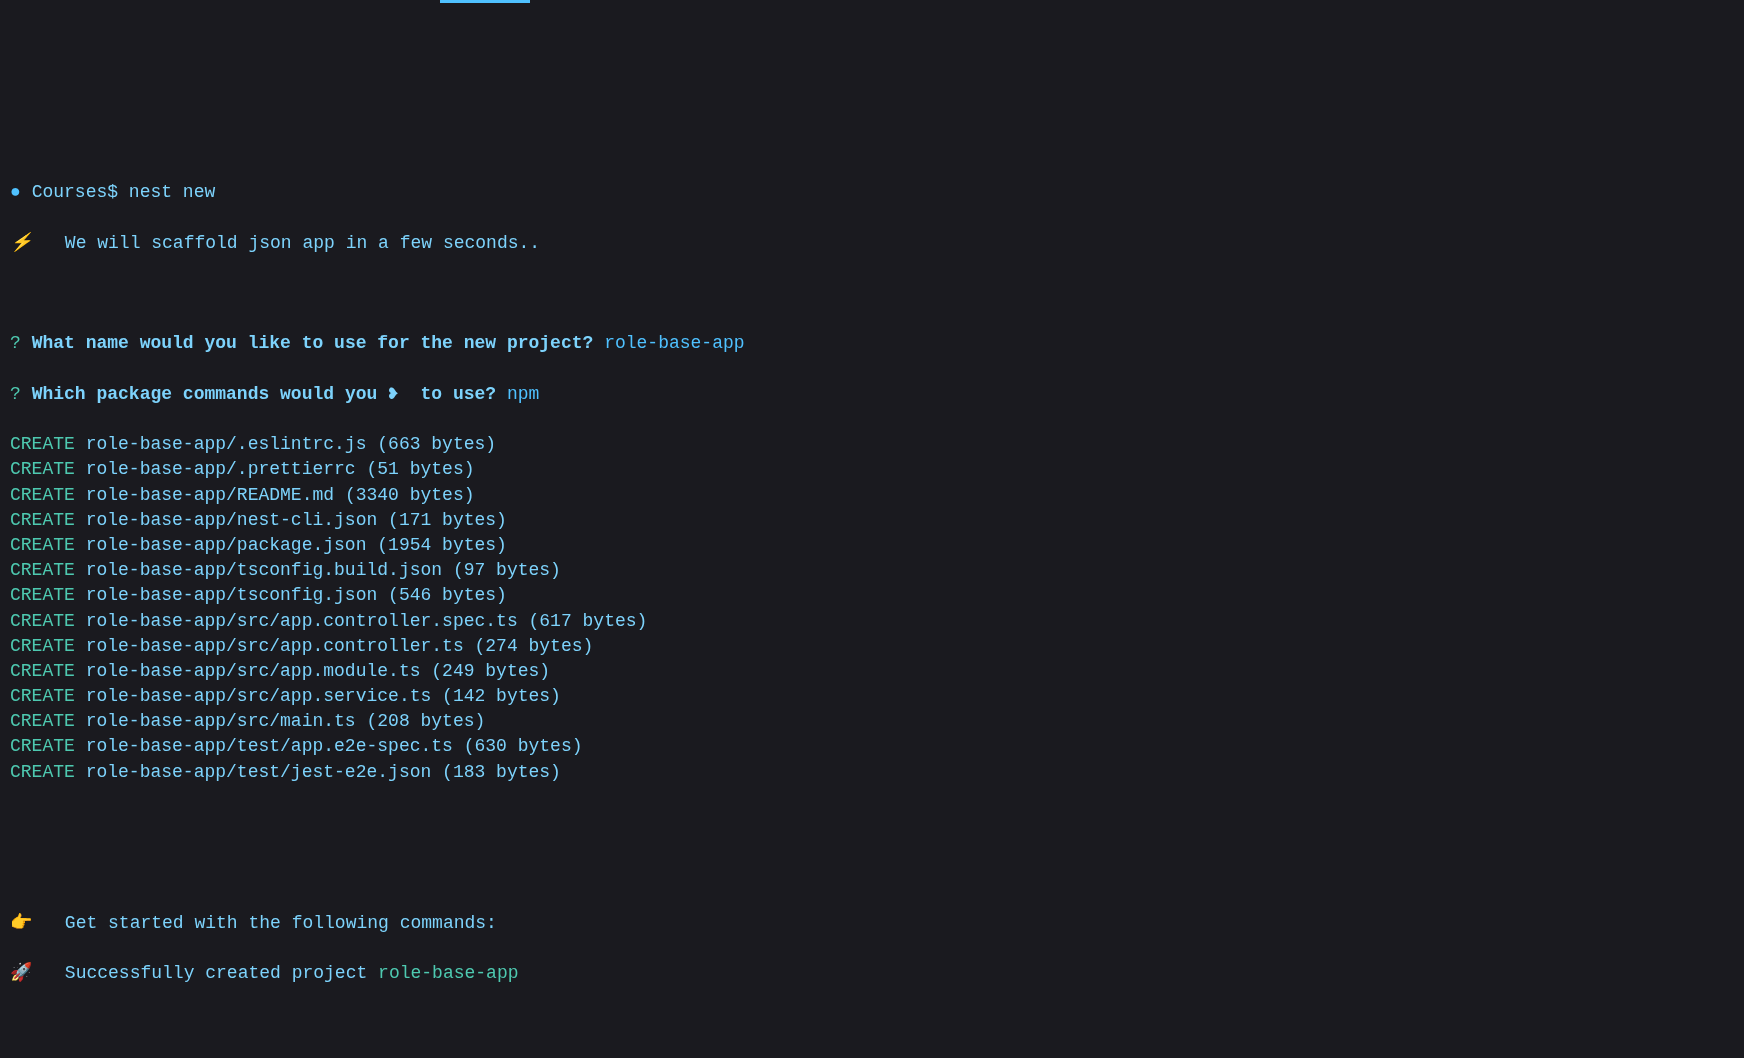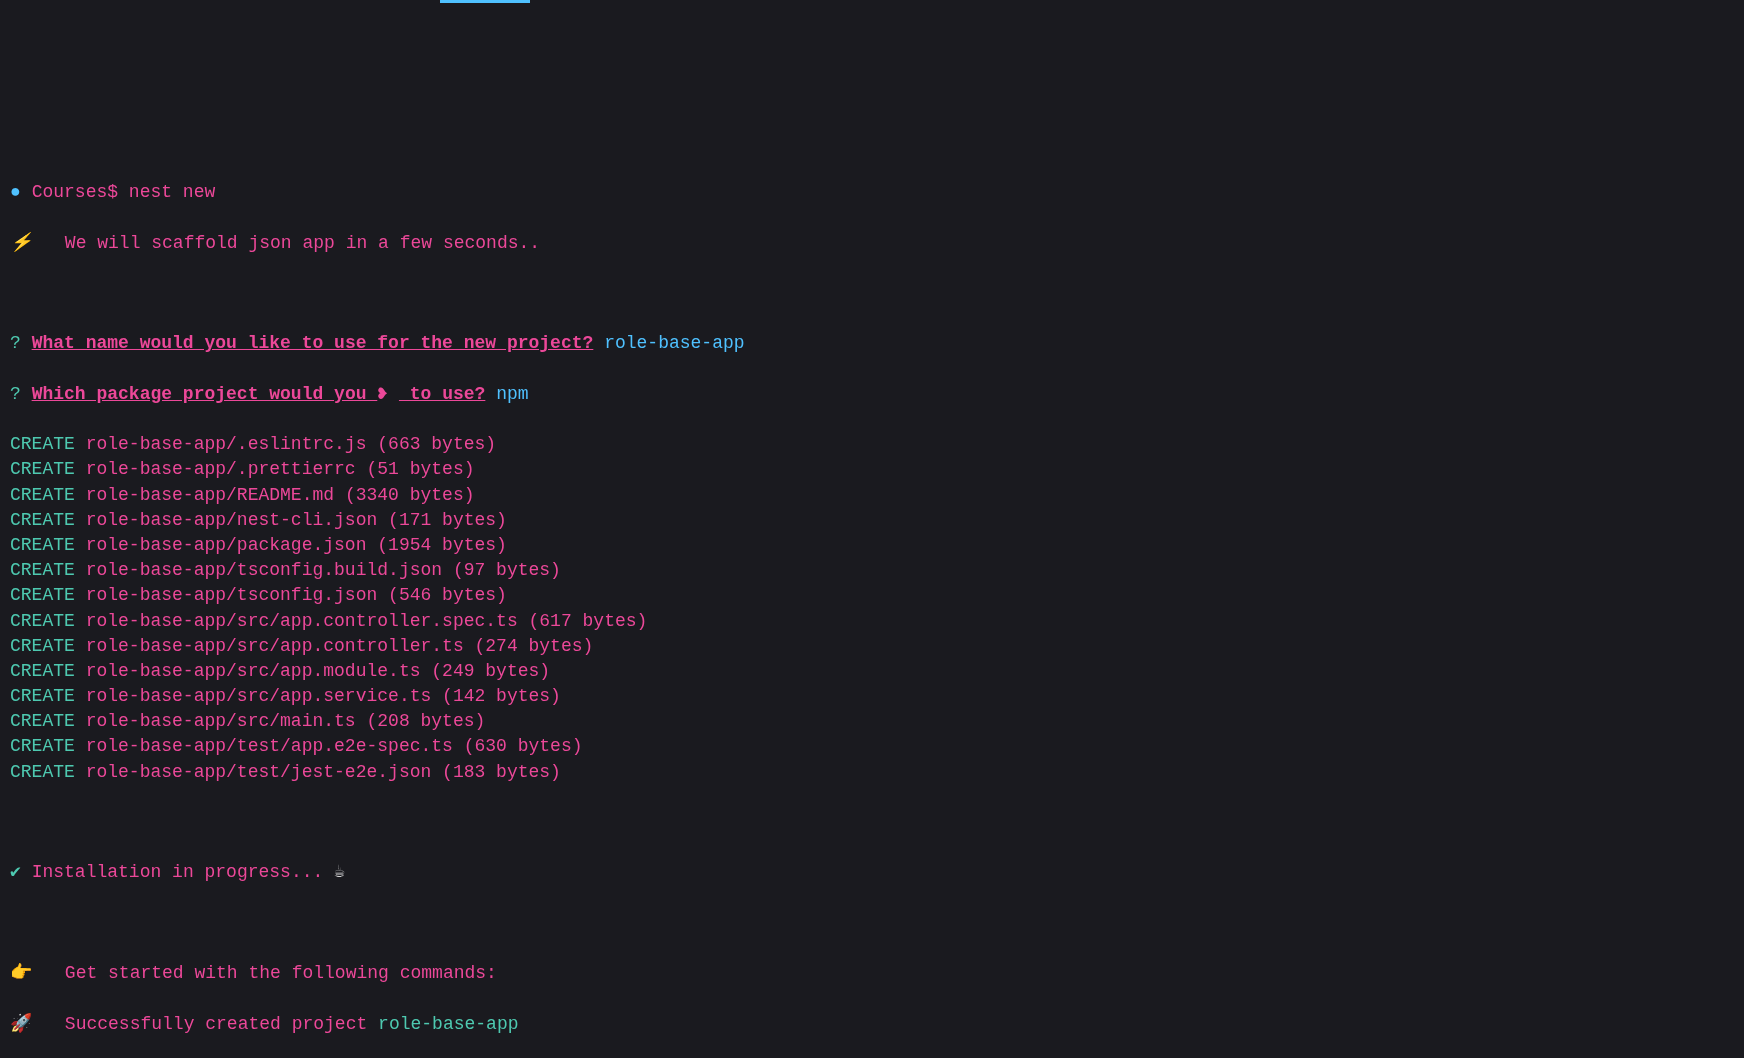--- a/index.html
+++ b/index.html
@@ -22,31 +22,30 @@
       min-height: 25px;
     }
     .prompt-dot {
       color: #4fc1ff;
     }
     .prompt-arrow {
       color: #888;
       font-style: italic;
     }
     .white {
-      color: #ec4899;
+      color: #7dd3fc;
     }
     .green {
       color: #4ec9b0;
     }
     .cyan {
       color: #4fc1ff;
     }
     .bold {
       font-weight: bold;
-      text-decoration: underline;
     }
     .top-accent {
       position: absolute;
       top: 0;
       left: 440px;
       width: 90px;
       height: 3px;
       background-color: #4fc1ff;
     }
   </style>
@@ -55,24 +54,23 @@
 
 
 
 <div class="top-accent"></div>
 
 <div>
 <span class="line"><span class="prompt-dot">●</span> <span class="white">Courses$</span> <span class="white">nest new</span></span>
 <span class="line"><span class="prompt-arrow">⚡</span>   <span class="white">We will scaffold json app in a few seconds..</span></span>
 <span class="line"> </span>
 <span class="line"><span class="green">?</span> <span class="white bold">What name would you like to use for the new project?</span> <span class="cyan">role-base-app</span></span>
-<span class="line"><span class="green">?</span> <span class="white bold">Which package project would you </span><span class="white">❥</span> <span class="white bold"> to use?</span> <span class="cyan">npm</span></span>
+<span class="line"><span class="green">?</span> <span class="white bold">Which package commands would you </span><span class="white">❥</span> <span class="white bold"> to use?</span> <span class="cyan">npm</span></span>
 <div id="file-lines"><span class="line"><span class="green">CREATE</span> <span class="white">role-base-app/.eslintrc.js</span> <span class="white">(663 bytes)</span></span><span class="line"><span class="green">CREATE</span> <span class="white">role-base-app/.prettierrc</span> <span class="white">(51 bytes)</span></span><span class="line"><span class="green">CREATE</span> <span class="white">role-base-app/README.md</span> <span class="white">(3340 bytes)</span></span><span class="line"><span class="green">CREATE</span> <span class="white">role-base-app/nest-cli.json</span> <span class="white">(171 bytes)</span></span><span class="line"><span class="green">CREATE</span> <span class="white">role-base-app/package.json</span> <span class="white">(1954 bytes)</span></span><span class="line"><span class="green">CREATE</span> <span class="white">role-base-app/tsconfig.build.json</span> <span class="white">(97 bytes)</span></span><span class="line"><span class="green">CREATE</span> <span class="white">role-base-app/tsconfig.json</span> <span class="white">(546 bytes)</span></span><span class="line"><span class="green">CREATE</span> <span class="white">role-base-app/src/app.controller.spec.ts</span> <span class="white">(617 bytes)</span></span><span class="line"><span class="green">CREATE</span> <span class="white">role-base-app/src/app.controller.ts</span> <span class="white">(274 bytes)</span></span><span class="line"><span class="green">CREATE</span> <span class="white">role-base-app/src/app.module.ts</span> <span class="white">(249 bytes)</span></span><span class="line"><span class="green">CREATE</span> <span class="white">role-base-app/src/app.service.ts</span> <span class="white">(142 bytes)</span></span><span class="line"><span class="green">CREATE</span> <span class="white">role-base-app/src/main.ts</span> <span class="white">(208 bytes)</span></span><span class="line"><span class="green">CREATE</span> <span class="white">role-base-app/test/app.e2e-spec.ts</span> <span class="white">(630 bytes)</span></span><span class="line"><span class="green">CREATE</span> <span class="white">role-base-app/test/jest-e2e.json</span> <span class="white">(183 bytes)</span></span></div>
 <span class="line"> </span>
-<span class="line"><span class="green">✔</span> <span class="white">Installation in progress... </span><span>☕</span></span>
 <span class="line"> </span>
 <span class="line"><span>👉</span>   <span class="white">Get started with the following commands:</span></span>
 <span class="line"><span>🚀</span>   <span class="white">Successfully created project </span><span class="green">role-base-app</span></span>
 
 
 
 
 
 
 

